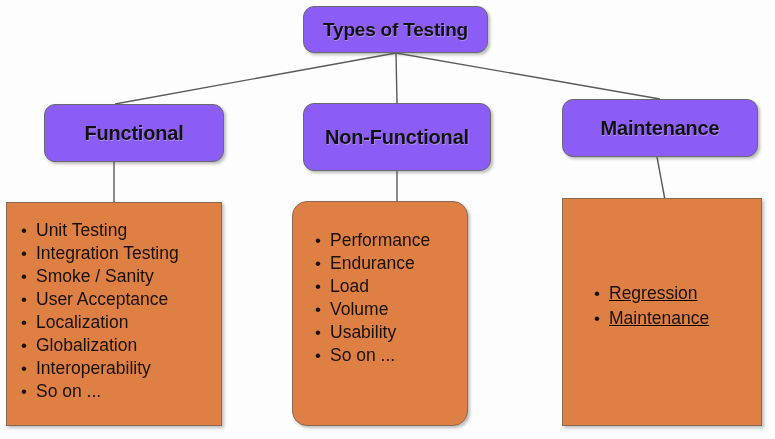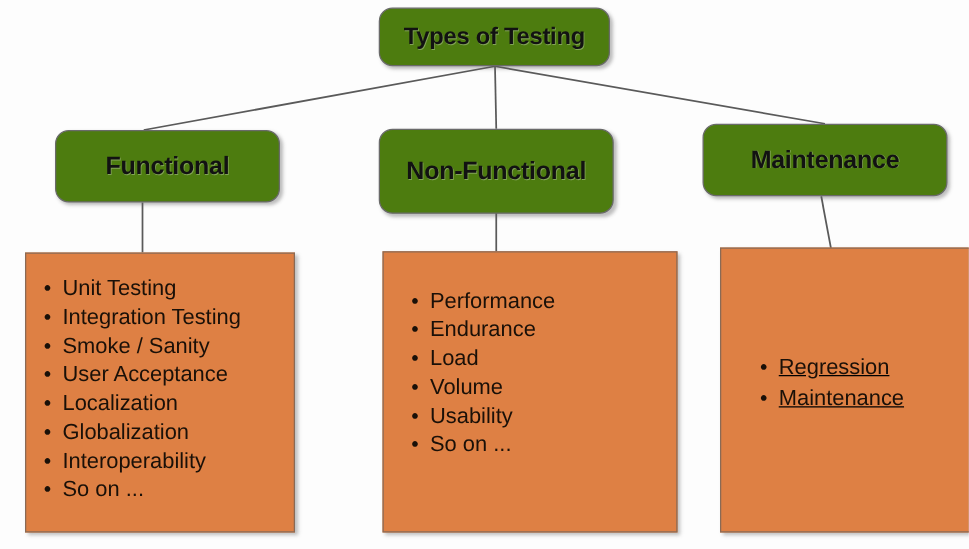--- a/index.html
+++ b/index.html
@@ -25,21 +25,21 @@
     top: 0;
     width: 775px;
     height: 439px;
     pointer-events: none;
   }
 
   
   .node {
     position: absolute;
     box-sizing: border-box;
-    background: #4d7c0f;
+    background: #8b5cf6;
     border: 1.5px solid #6a6a6a;
     border-radius: 11px;
     display: flex;
     align-items: center;
     justify-content: center;
     box-shadow: 2px 2px 3px rgba(90,90,90,0.40);
     z-index: 3;
   }
   .node-label {
     color: #121212;
@@ -82,21 +82,20 @@
 
   
   .listbox {
     position: absolute;
     box-sizing: border-box;
     background: #de8044;
     border: 1.5px solid #8a6a55;
     box-shadow: 2px 2px 3px rgba(110,110,110,0.45);
     z-index: 2;
     overflow: hidden;
-    margin-left: 14px;
   }
   .listbox ul {
     margin: 0;
     padding: 0;
     list-style: none;
   }
   .listbox li {
     color: #1a1008;
     font-size: 17.5px;
     line-height: 23px;
@@ -118,22 +117,23 @@
     width: 216px;
     height: 224px;
   }
   #list-functional ul {
     padding: 16px 0 0 14px;
   }
 
   #list-nonfunctional {
     left: 292px;
     top: 201px;
-    width: 236px;
+    width: 176px;
     height: 225px;
+    border-radius: 15px;
   }
   #list-nonfunctional ul {
     padding: 27px 0 0 22px;
   }
 
   #list-maintenance {
     left: 562px;
     top: 198px;
     width: 200px;
     height: 228px;

